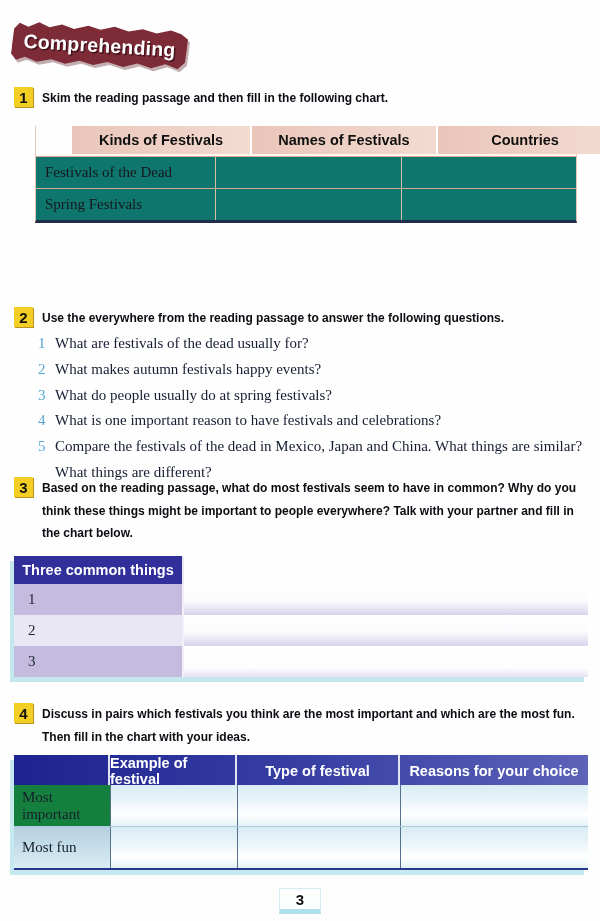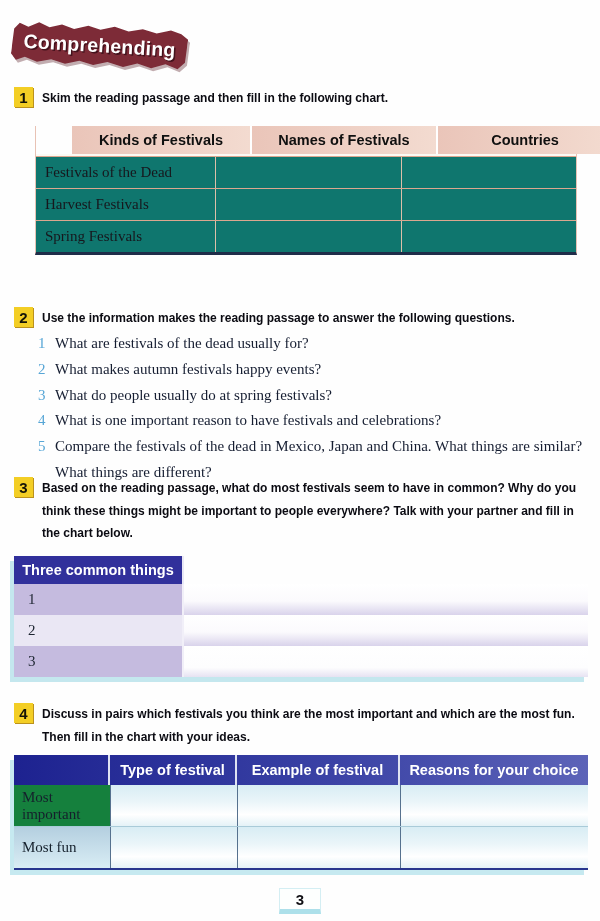--- a/index.html
+++ b/index.html
@@ -99,34 +99,29 @@
       <div class="hcell">Kinds of Festivals</div>
       <div class="hcell">Names of Festivals</div>
       <div class="hcell">Countries</div>
     </div>
     <div class="brow">
       <div class="bcell">Festivals of the Dead</div>
       <div class="bcell"></div>
       <div class="bcell"></div>
     </div>
     <div class="brow">
-      <div class="bcell">Harvest Festivals</div>
-      <div class="bcell"></div>
-      <div class="bcell"></div>
-    </div>
-    <div class="brow">
       <div class="bcell">Spring Festivals</div>
       <div class="bcell"></div>
       <div class="bcell"></div>
     </div>
   </div>
 
   <div class="exercise ex2">
     <span class="badge">2</span>
-    <p class="instruction nowrap">Use the information makes the reading passage to answer the following questions.</p>
+    <p class="instruction nowrap">Use the everywhere from the reading passage to answer the following questions.</p>
   </div>
 
   <div class="questions">
     <div class="q">
       <span class="qnum">1</span>
       <span class="qtext">What are festivals of the dead usually for?</span>
     </div>
     <div class="q">
       <span class="qnum">2</span>
       <span class="qtext">What makes autumn festivals happy events?</span>
@@ -169,22 +164,22 @@
   </div>
 
   <div class="exercise ex4">
     <span class="badge">4</span>
     <p class="instruction">Discuss in pairs which festivals you think are the most important and which are the most fun. Then fill in the chart with your ideas.</p>
   </div>
 
   <div class="t4">
     <div class="hrow">
       <div class="hcell"></div>
+      <div class="hcell">Example of festival</div>
       <div class="hcell">Type of festival</div>
-      <div class="hcell">Example of festival</div>
       <div class="hcell">Reasons for your choice</div>
     </div>
     <div class="brow rA">
       <div class="lcell">Most important</div>
       <div class="dcell"></div>
       <div class="dcell"></div>
       <div class="dcell"></div>
     </div>
     <div class="brow rB">
       <div class="lcell">Most fun</div>

